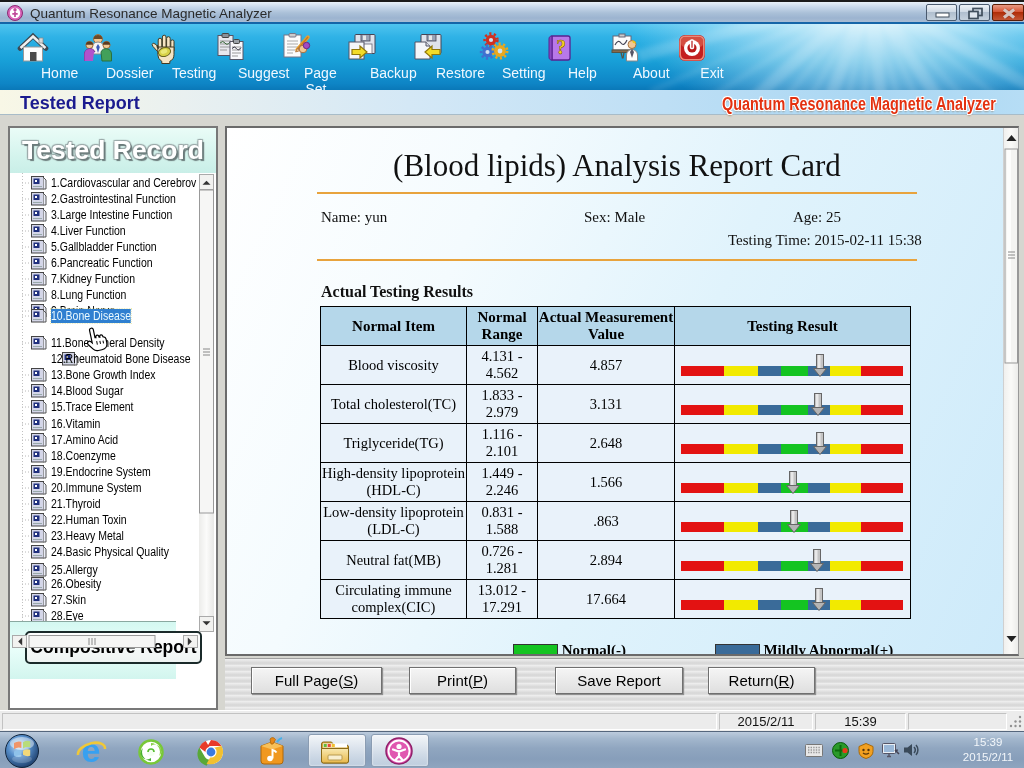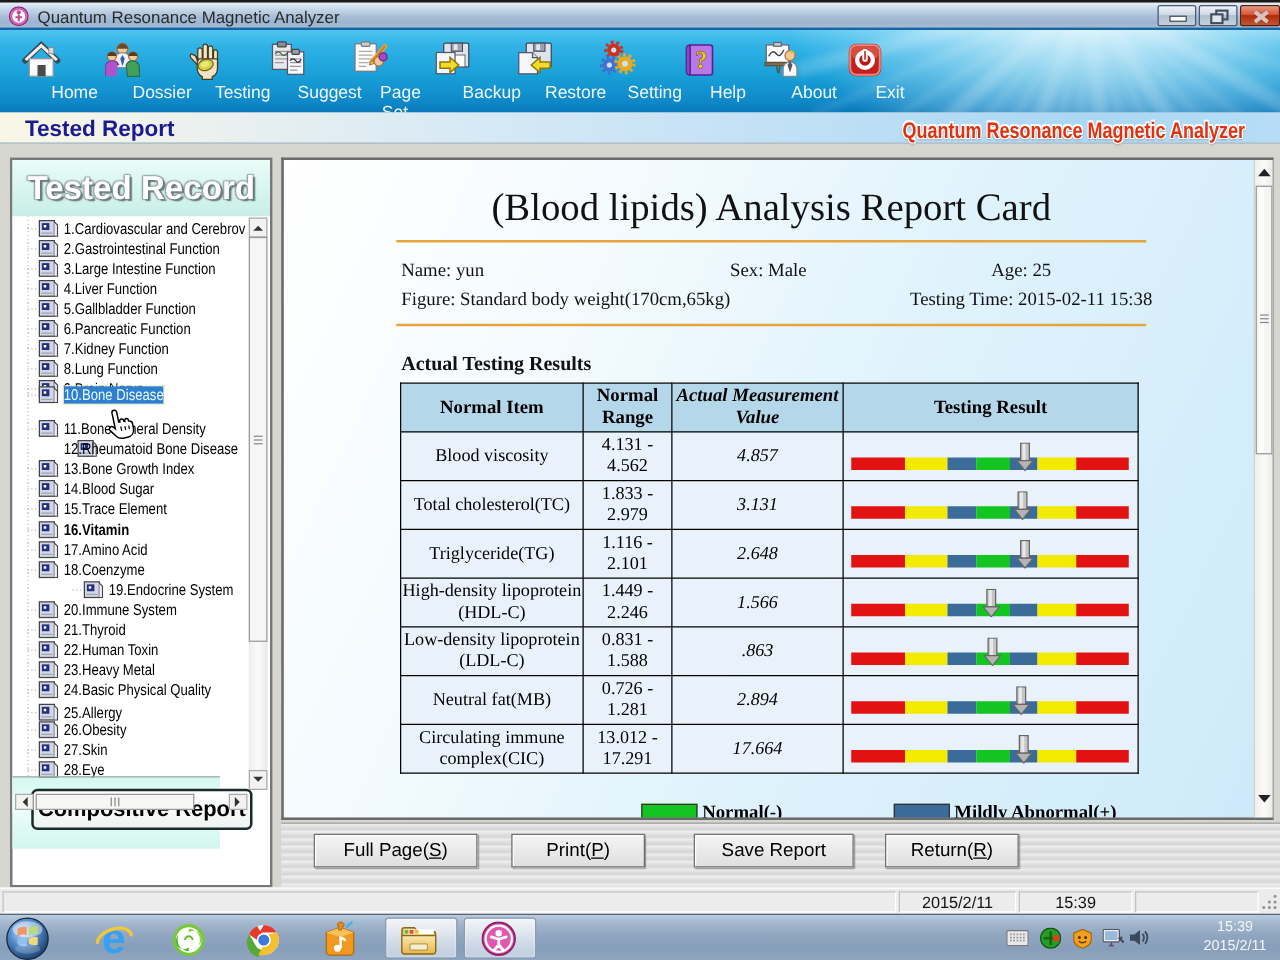--- a/index.html
+++ b/index.html
@@ -66,21 +66,21 @@
 .orule { height:2px; background:#e8a33d; left:90px; width:600px; }
 #rule1 { top:64px; } #rule2 { top:131px; }
 .info { font-family:"Liberation Serif",serif; font-size:15px; color:#111; }
 #info1 { left:94px; top:81px; } #info2 { left:357px; top:81px; } #info3 { left:566px; top:81px; }
 #info4 { left:94px; top:104px; } #info5 { left:501px; top:104px; }
 #atr { left:94px; top:155px; font-family:"Liberation Serif",serif; font-size:16px; font-weight:bold; color:#111; }
 table { border-collapse:collapse; position:absolute; left:93px; top:178px; font-family:"Liberation Serif",serif; }
 td,th { border:1px solid #000; text-align:center; vertical-align:middle; padding:0; }
 th { background:#b5d7ea; font-size:15px; height:39px; font-weight:bold; line-height:17px; white-space:nowrap; }
 td { background:#e9f2fa; font-size:14.5px; height:39px; line-height:17px; }
-.c1 { width:146px; } .c2 { width:71px; } .c3 { width:137px;font-style:italic; } .c4 { width:236px; }
+.c1 { width:146px; } .c2 { width:71px; } .c3 { width:137px; } .c4 { width:236px; }
 .bar { position:relative; width:222px; height:10px; margin:12px 0 0 6px; display:flex; }
 .bar i { display:block; height:10px; }
 .sg1{width:43px;background:#e31212;} .sg2{width:34px;background:#f2ea00;} .sg3{width:23px;background:#3a6b99;}
 .sg4{width:27px;background:#14c421;} .sg5{width:22px;background:#3a6b99;} .sg6{width:31px;background:#f2ea00;} .sg7{width:42px;background:#e31212;}
 .arr { position:absolute; top:-12px; width:14px; height:23px; }
 #legend { left:93px; top:514px; width:780px; font-family:"Liberation Serif",serif; font-size:15px; font-weight:bold; white-space:nowrap; }
 .lgbox { display:inline-block; width:45px; height:12px; border:1px solid #333; vertical-align:-1px; }
 
 
 #btnbar { left:225px; top:658px; width:799px; height:52px;
@@ -468,21 +468,21 @@
     <svg width="50" height="16" style="position:absolute">
       <line x1="12" y1="8" x2="21" y2="8" stroke="#b8b8b8" stroke-dasharray="1,2"></line>
       <rect x="21.5" y="1.5" width="12" height="12.5" fill="#d4d6e8" stroke="#444"></rect>
       <path d="M33.5 2.5 l2.5 2.5 v9 h-2.5" fill="#eceef8" stroke="#444" stroke-width="0.9"></path>
       <rect x="23.5" y="3.5" width="6" height="5.5" fill="#20307e"></rect>
       <rect x="25" y="5" width="2" height="2" fill="#fff"></rect>
       <line x1="23" y1="11.5" x2="32" y2="11.5" stroke="#9aa" stroke-width="1"></line>
     </svg>
     <span class="txt ">15.Trace Element</span>
         </div>
-        <div class="titem" style="top:242.55px;width:178px;font-weight:bold;">
+        <div class="titem" style="top:242.55px;width:178px;">
     <svg width="50" height="16" style="position:absolute">
       <line x1="12" y1="8" x2="21" y2="8" stroke="#b8b8b8" stroke-dasharray="1,2"></line>
       <rect x="21.5" y="1.5" width="12" height="12.5" fill="#d4d6e8" stroke="#444"></rect>
       <path d="M33.5 2.5 l2.5 2.5 v9 h-2.5" fill="#eceef8" stroke="#444" stroke-width="0.9"></path>
       <rect x="23.5" y="3.5" width="6" height="5.5" fill="#20307e"></rect>
       <rect x="25" y="5" width="2" height="2" fill="#fff"></rect>
       <line x1="23" y1="11.5" x2="32" y2="11.5" stroke="#9aa" stroke-width="1"></line>
     </svg>
     <span class="txt ">16.Vitamin</span>
         </div>
@@ -501,21 +501,21 @@
     <svg width="50" height="16" style="position:absolute">
       <line x1="12" y1="8" x2="21" y2="8" stroke="#b8b8b8" stroke-dasharray="1,2"></line>
       <rect x="21.5" y="1.5" width="12" height="12.5" fill="#d4d6e8" stroke="#444"></rect>
       <path d="M33.5 2.5 l2.5 2.5 v9 h-2.5" fill="#eceef8" stroke="#444" stroke-width="0.9"></path>
       <rect x="23.5" y="3.5" width="6" height="5.5" fill="#20307e"></rect>
       <rect x="25" y="5" width="2" height="2" fill="#fff"></rect>
       <line x1="23" y1="11.5" x2="32" y2="11.5" stroke="#9aa" stroke-width="1"></line>
     </svg>
     <span class="txt ">18.Coenzyme</span>
         </div>
-        <div class="titem" style="top:290.76px;width:206px;margin-left:36px;">
+        <div class="titem" style="top:290.76px;width:206px;">
     <svg width="50" height="16" style="position:absolute">
       <line x1="12" y1="8" x2="21" y2="8" stroke="#b8b8b8" stroke-dasharray="1,2"></line>
       <rect x="21.5" y="1.5" width="12" height="12.5" fill="#d4d6e8" stroke="#444"></rect>
       <path d="M33.5 2.5 l2.5 2.5 v9 h-2.5" fill="#eceef8" stroke="#444" stroke-width="0.9"></path>
       <rect x="23.5" y="3.5" width="6" height="5.5" fill="#20307e"></rect>
       <rect x="25" y="5" width="2" height="2" fill="#fff"></rect>
       <line x1="23" y1="11.5" x2="32" y2="11.5" stroke="#9aa" stroke-width="1"></line>
     </svg>
     <span class="txt ">19.Endocrine System</span>
         </div>
@@ -661,21 +661,20 @@
         </g>
       </svg>
   </div>
 
   <div id="reportpanel" class="abs">
     <div id="rtitle" class="abs">(Blood lipids) Analysis Report Card</div>
     <div id="rule1" class="orule abs"></div>
     <div id="info1" class="info abs">Name: yun</div>
     <div id="info2" class="info abs">Sex: Male</div>
     <div id="info3" class="info abs">Age: 25</div>
-    <div id="info4" class="info abs">Figure: Standard body weight(170cm,65kg)</div>
     <div id="info5" class="info abs">Testing Time: 2015-02-11 15:38</div>
     <div id="rule2" class="orule abs"></div>
     <div id="atr" class="abs">Actual Testing Results</div>
     <table id="rtable">
         <tbody>
           <tr>
             <th class="c1">Normal Item</th>
             <th class="c2">Normal<br>Range</th>
             <th class="c3">Actual Measurement<br>Value</th>
             <th class="c4">Testing Result</th>

